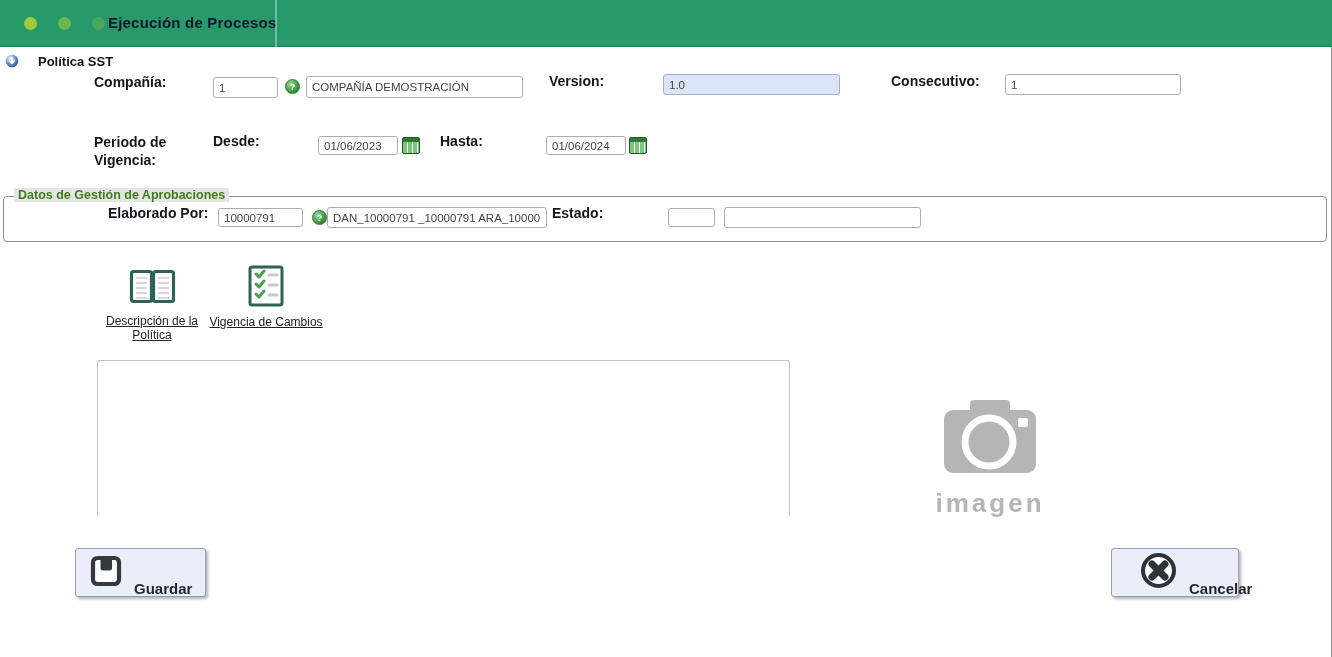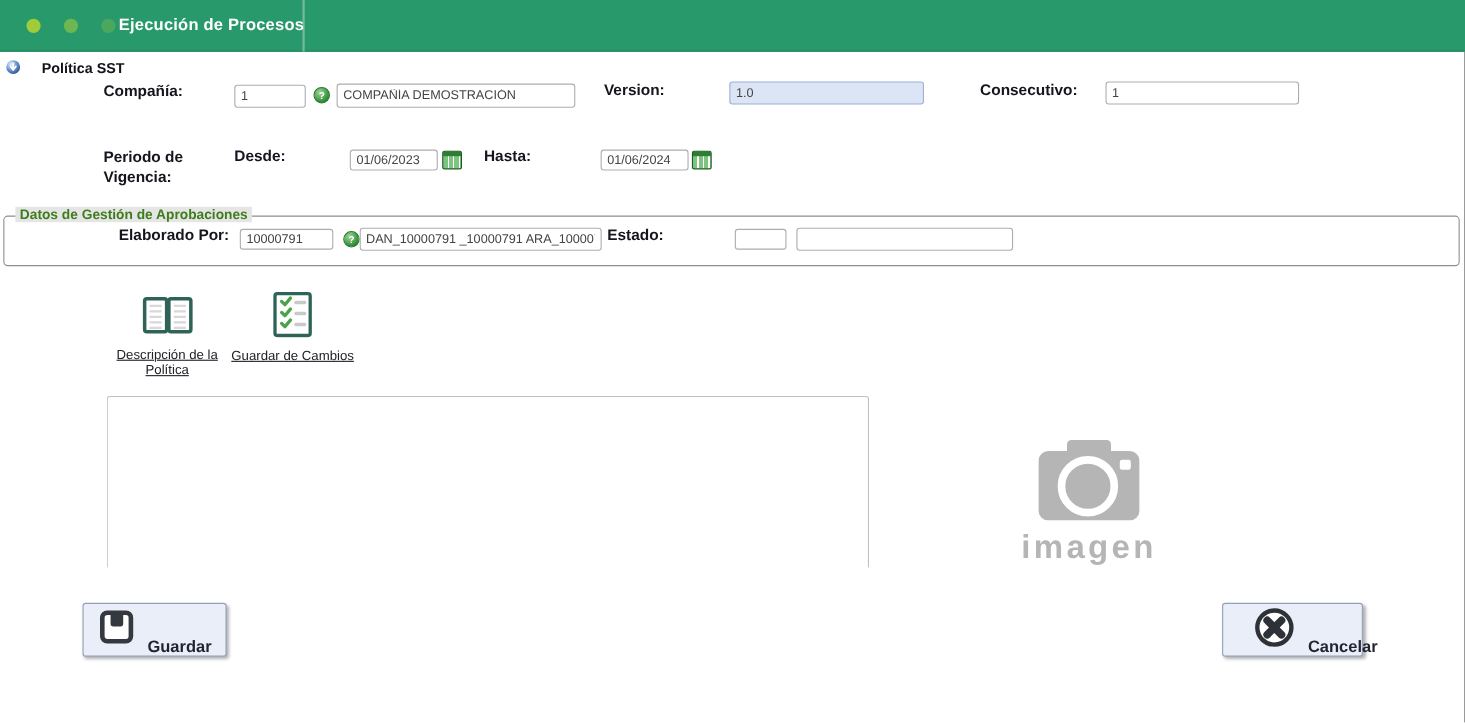--- a/index.html
+++ b/index.html
@@ -7,21 +7,21 @@
   #app { position:relative; width:1332px; height:657px; background:#fff; overflow:hidden; }
 
   
   .header { position:absolute; left:0; top:0; width:1332px; height:47px;
             background:#28996B; border-bottom:1px solid #1e7f57; }
   .header-divider { position:absolute; left:275px; top:0; width:2px; height:47px; background:rgba(255,255,255,.35); }
   .dot { position:absolute; top:17px; width:13px; height:13px; border-radius:50%; background:#A7CE39; }
   .dot1 { left:24px; opacity:.95; }
   .dot2 { left:58px; opacity:.55; }
   .dot3 { left:92px; opacity:.28; }
-  .header-title { position:absolute; left:108px; top:14px; color:#ffffff; font-size:15px; font-weight:bold; letter-spacing:.2px; }
+  .header-title { position:absolute; left:108px; top:14px; color:#0f172a; font-size:15px; font-weight:bold; letter-spacing:.2px; }
 
   .page-right-border { position:absolute; right:0; top:47px; width:1px; height:610px; background:#8f8f8f; }
 
   
   .orb-icon { position:absolute; left:5px; top:54px; width:14px; height:14px; }
   .section-title { position:absolute; left:38px; top:54px; font-size:13px; font-weight:bold; color:#121218; }
 
   
   .lbl { position:absolute; font-size:14px; font-weight:bold; color:#15151d; }
   .inp { position:absolute; border:1px solid #abadb3; border-radius:3px; background:#fff;
@@ -50,21 +50,21 @@
   .tab-label { font-size:12px; color:#202027; text-decoration:underline; text-align:center; margin-top:4px; line-height:14px; }
 
   
   .desc-area { position:absolute; left:97px; top:360px; width:693px; height:156px;
                border:1px solid #c2c2c2; border-bottom:none; border-radius:3px 3px 0 0;
                background:#fff; resize:none; font-family:"Liberation Sans", sans-serif; font-size:12px; padding:4px; outline:none; }
 
   
   .img-ph { position:absolute; left:915px; top:400px; width:150px; height:120px;
             display:flex; flex-direction:column; align-items:center; cursor:pointer; }
-  .img-ph-caption { font-size:30px; font-weight:bold; color:#b5b5b5; letter-spacing:3px; margin-top:2px; }
+  .img-ph-caption { font-size:26px; font-weight:bold; color:#b5b5b5; letter-spacing:3px; margin-top:10px; }
 
   
   .btn { position:absolute; height:49px; background:#e9eef9; border:1px solid #93a0b8; border-radius:3px;
          box-shadow:2px 2px 3px rgba(0,0,0,.3); display:flex; align-items:center; gap:12px;
          padding:0 14px; cursor:pointer; font-family:"Liberation Sans", sans-serif; }
   .btn-label { font-size:15px; font-weight:bold; color:#1f2430;margin-top:32px; }
   .btn-save { left:75px; top:548px; width:131px; }
   .btn-cancel { left:1111px; top:548px; width:128px;padding-left:28px; }
 </style>
 </head>
@@ -147,21 +147,21 @@
         <g stroke="#4aa24a" stroke-width="3" fill="none" stroke-linecap="round" stroke-linejoin="round">
           <path d="M8 9 l3 3 l5 -6"></path>
           <path d="M8 19 l3 3 l5 -6"></path>
           <path d="M8 29 l3 3 l5 -6"></path>
         </g>
         <g stroke="#c9c9c9" stroke-width="3" stroke-linecap="round">
           <path d="M21 10 h8 M21 20 h8 M21 30 h8"></path>
         </g>
       </svg>
     </span>
-    <span class="tab-label">Guardar de Cambios</span>
+    <span class="tab-label">Vigencia de Cambios</span>
   </div>
 
   <textarea class="desc-area" style=""></textarea>
 
   <div class="img-ph">
     <span>
       <svg width="92" height="74" viewBox="0 0 92 74">
         <rect x="26" y="0" width="40" height="16" rx="4" fill="#b5b5b5"></rect>
         <rect x="0" y="10" width="92" height="63" rx="9" fill="#b5b5b5"></rect>
         <circle cx="45" cy="42" r="24" fill="none" stroke="#fff" stroke-width="7"></circle>

